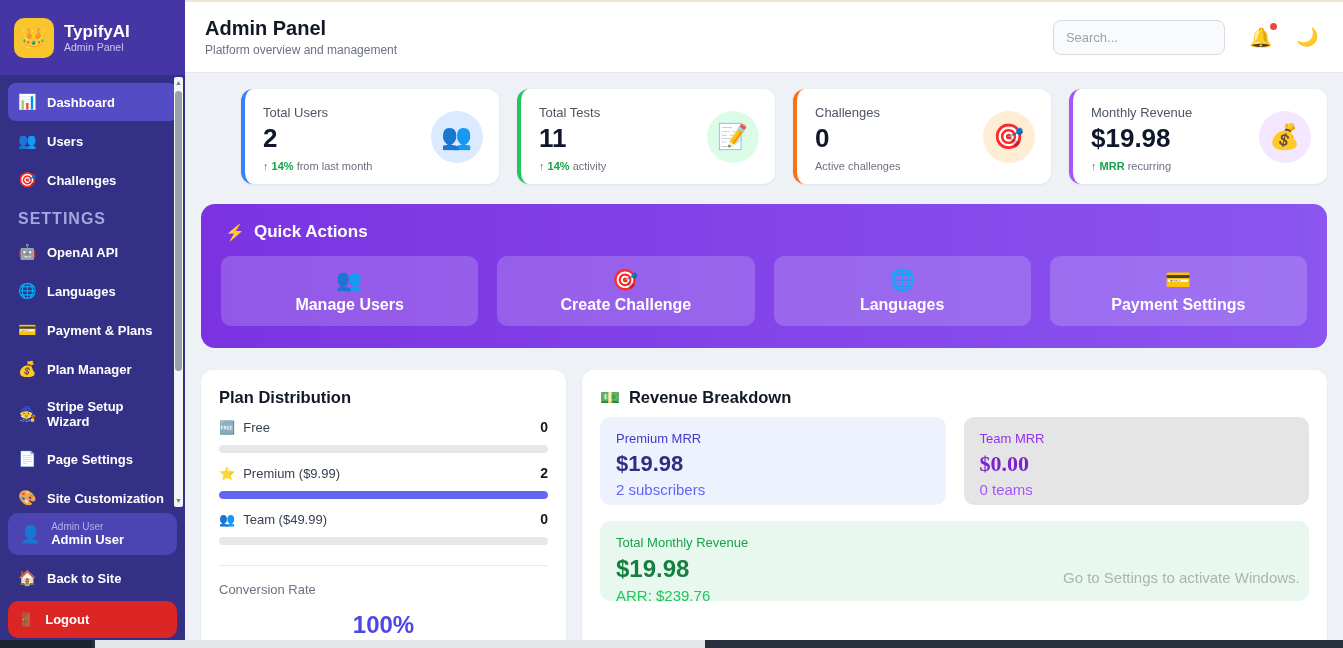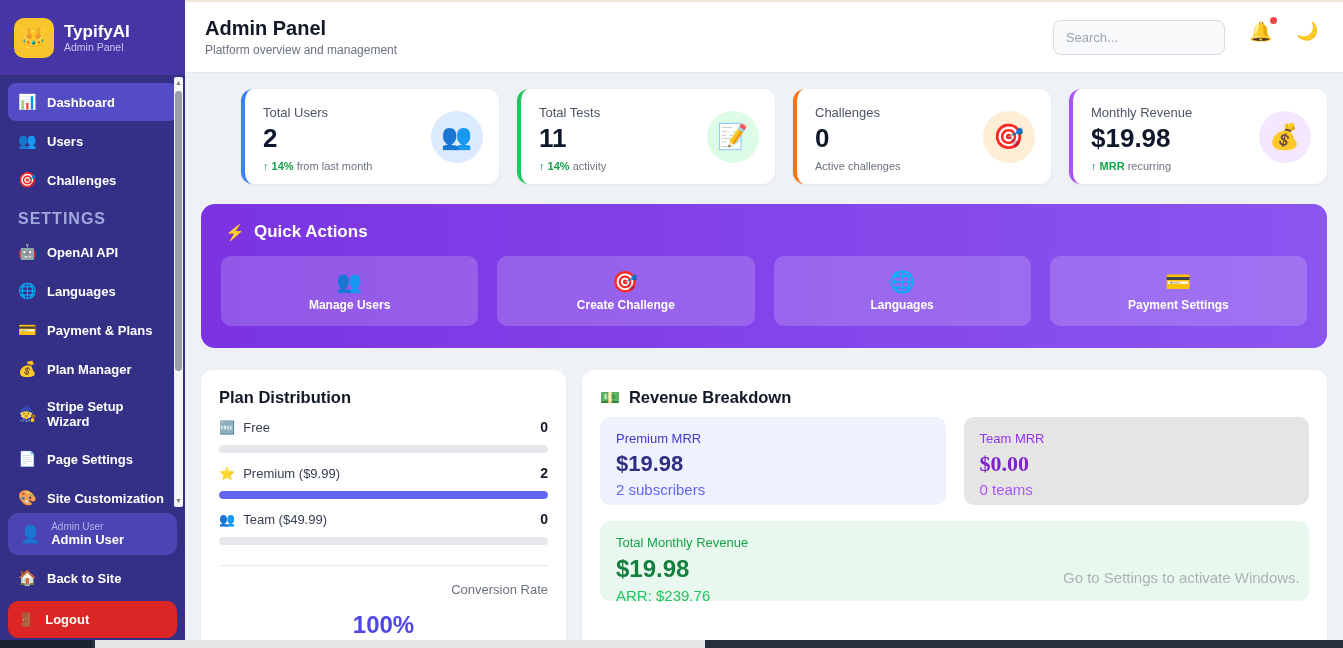--- a/index.html
+++ b/index.html
@@ -26,21 +26,21 @@
   .side-scroll { position:absolute; right:2px; top:77px; width:9px; height:430px; background:#f4f4f4; border-radius:2px; display:flex; flex-direction:column; align-items:center; z-index:6; }
   .scroll-arrow { font-size:7px; color:#7a7f87; line-height:12px; height:12px; cursor:pointer; }
   .side-thumb { width:7px; height:280px; background:#9aa0a8; border-radius:4px; margin-top:2px; cursor:pointer; }
   .side-scroll .spacer { flex:1; }
 
   
   .main { position:absolute; left:185px; top:0; width:1158px; height:648px; }
   .main-header { height:73px; background:#fff; border-top:2px solid #efe6d7; border-bottom:1px solid #e7e9ee; display:flex; align-items:center; justify-content:space-between; padding:0 24px 0 20px; }
   .page-title { font-size:20px; font-weight:bold; color:#111827; }
   .page-sub { font-size:12px; color:#6b7280; margin-top:3px; }
-  .header-right { display:flex; align-items:flex-start; gap:24px; }
+  .header-right { display:flex; align-items:center; gap:24px; }
   .search-input { width:172px; height:35px; border:1px solid #d6dae1; border-radius:8px; background:#f9fafb; padding:0 12px; font-size:13px; color:#374151; font-family:"Liberation Sans",sans-serif; outline:none; }
   .search-input::placeholder { color:#9ca3af; }
   .bell-wrap { position:relative; font-size:19px; cursor:pointer; }
   .bell-dot { position:absolute; top:-3px; right:-4px; width:7px; height:7px; background:#ef4444; border-radius:50%; }
   .moon { font-size:18px; cursor:pointer; }
 
   .content { padding:16px 16px 0 16px; }
 
   
   .stats-row { display:grid; grid-template-columns:repeat(4,1fr); gap:18px;padding-left:40px; }
@@ -51,37 +51,37 @@
   .stat-trend { color:#16a34a; font-weight:bold; }
   .stat-icon { position:absolute; right:16px; top:50%; transform:translateY(-50%); width:52px; height:52px; border-radius:50%; display:flex; align-items:center; justify-content:center; font-size:25px; }
 
   
   .quick-actions { margin-top:20px; border-radius:14px; background:linear-gradient(90deg,#7b33e2,#8b55f0); padding:18px 20px 22px 20px; }
   .qa-title { display:flex; align-items:center; gap:9px; color:#fff; font-size:17px; font-weight:bold; margin-bottom:14px; padding-left:4px; }
   .qa-title .qa-bolt { font-size:16px; }
   .qa-grid { display:grid; grid-template-columns:repeat(4,1fr); gap:19px; }
   .qa-btn { height:70px; background:rgba(255,255,255,0.18); border-radius:10px; display:flex; flex-direction:column; align-items:center; justify-content:center; gap:6px; cursor:pointer; }
   .qa-btn .qa-icon { font-size:21px; line-height:1; }
-  .qa-btn .qa-label { font-size:12px; font-weight:bold; color:#fff; }
+  .qa-btn .qa-label { font-size:16px; font-weight:bold; color:#fff; }
 
   
   .bottom-row { display:grid; grid-template-columns:365px 1fr; gap:16px; margin-top:22px; }
   .card { background:#fff; border-radius:12px; padding:18px; box-shadow:0 1px 3px rgba(15,23,42,.06); }
   .card-title { font-size:16.5px; font-weight:bold; color:#111827; }
   .card-title-row { display:flex; align-items:center; gap:9px; margin-bottom:6px; }
 
   .plan-row { margin-top:12px; }
   .plan-line { display:flex; justify-content:space-between; align-items:center; }
   .plan-left { display:flex; align-items:center; gap:8px; font-size:13px; color:#374151; }
   .plan-left .picon { font-size:13px; }
   .plan-value { font-size:14px; font-weight:bold; color:#111827; }
   .bar-track { height:8px; background:#e5e7eb; border-radius:6px; margin-top:10px; overflow:hidden; }
   .bar-fill { height:100%; background:#6366f1; border-radius:6px; width:0; }
   .plan-divider { border:none; border-top:1px solid #e8eaee; margin:20px 0 16px 0; }
-  .conv-label { text-align:right; font-size:13px; color:#6b7280; }
+  .conv-label { text-align:left; font-size:13px; color:#6b7280; }
   .conv-value { text-align:center; font-size:24px; font-weight:bold; color:#4f46e5; margin-top:14px; }
 
   .rev-boxes { display:grid; grid-template-columns:1fr 1fr; gap:18px; margin-top:10px; }
   .rev-box { border-radius:10px; padding:14px 16px; height:88px; }
   .rev-box.premium { background:#eef2ff; }
   .rev-box.team { background:#e5e5e5; }
   .rev-label { font-size:13px; }
   .rev-value { font-size:22px; font-weight:bold; margin:5px 0 4px 0; }
   .rev-sub { font-size:15px; }
   .premium .rev-label { color:#4338ca; } .premium .rev-value { color:#312e81; } .premium .rev-sub { color:#6366f1; }

